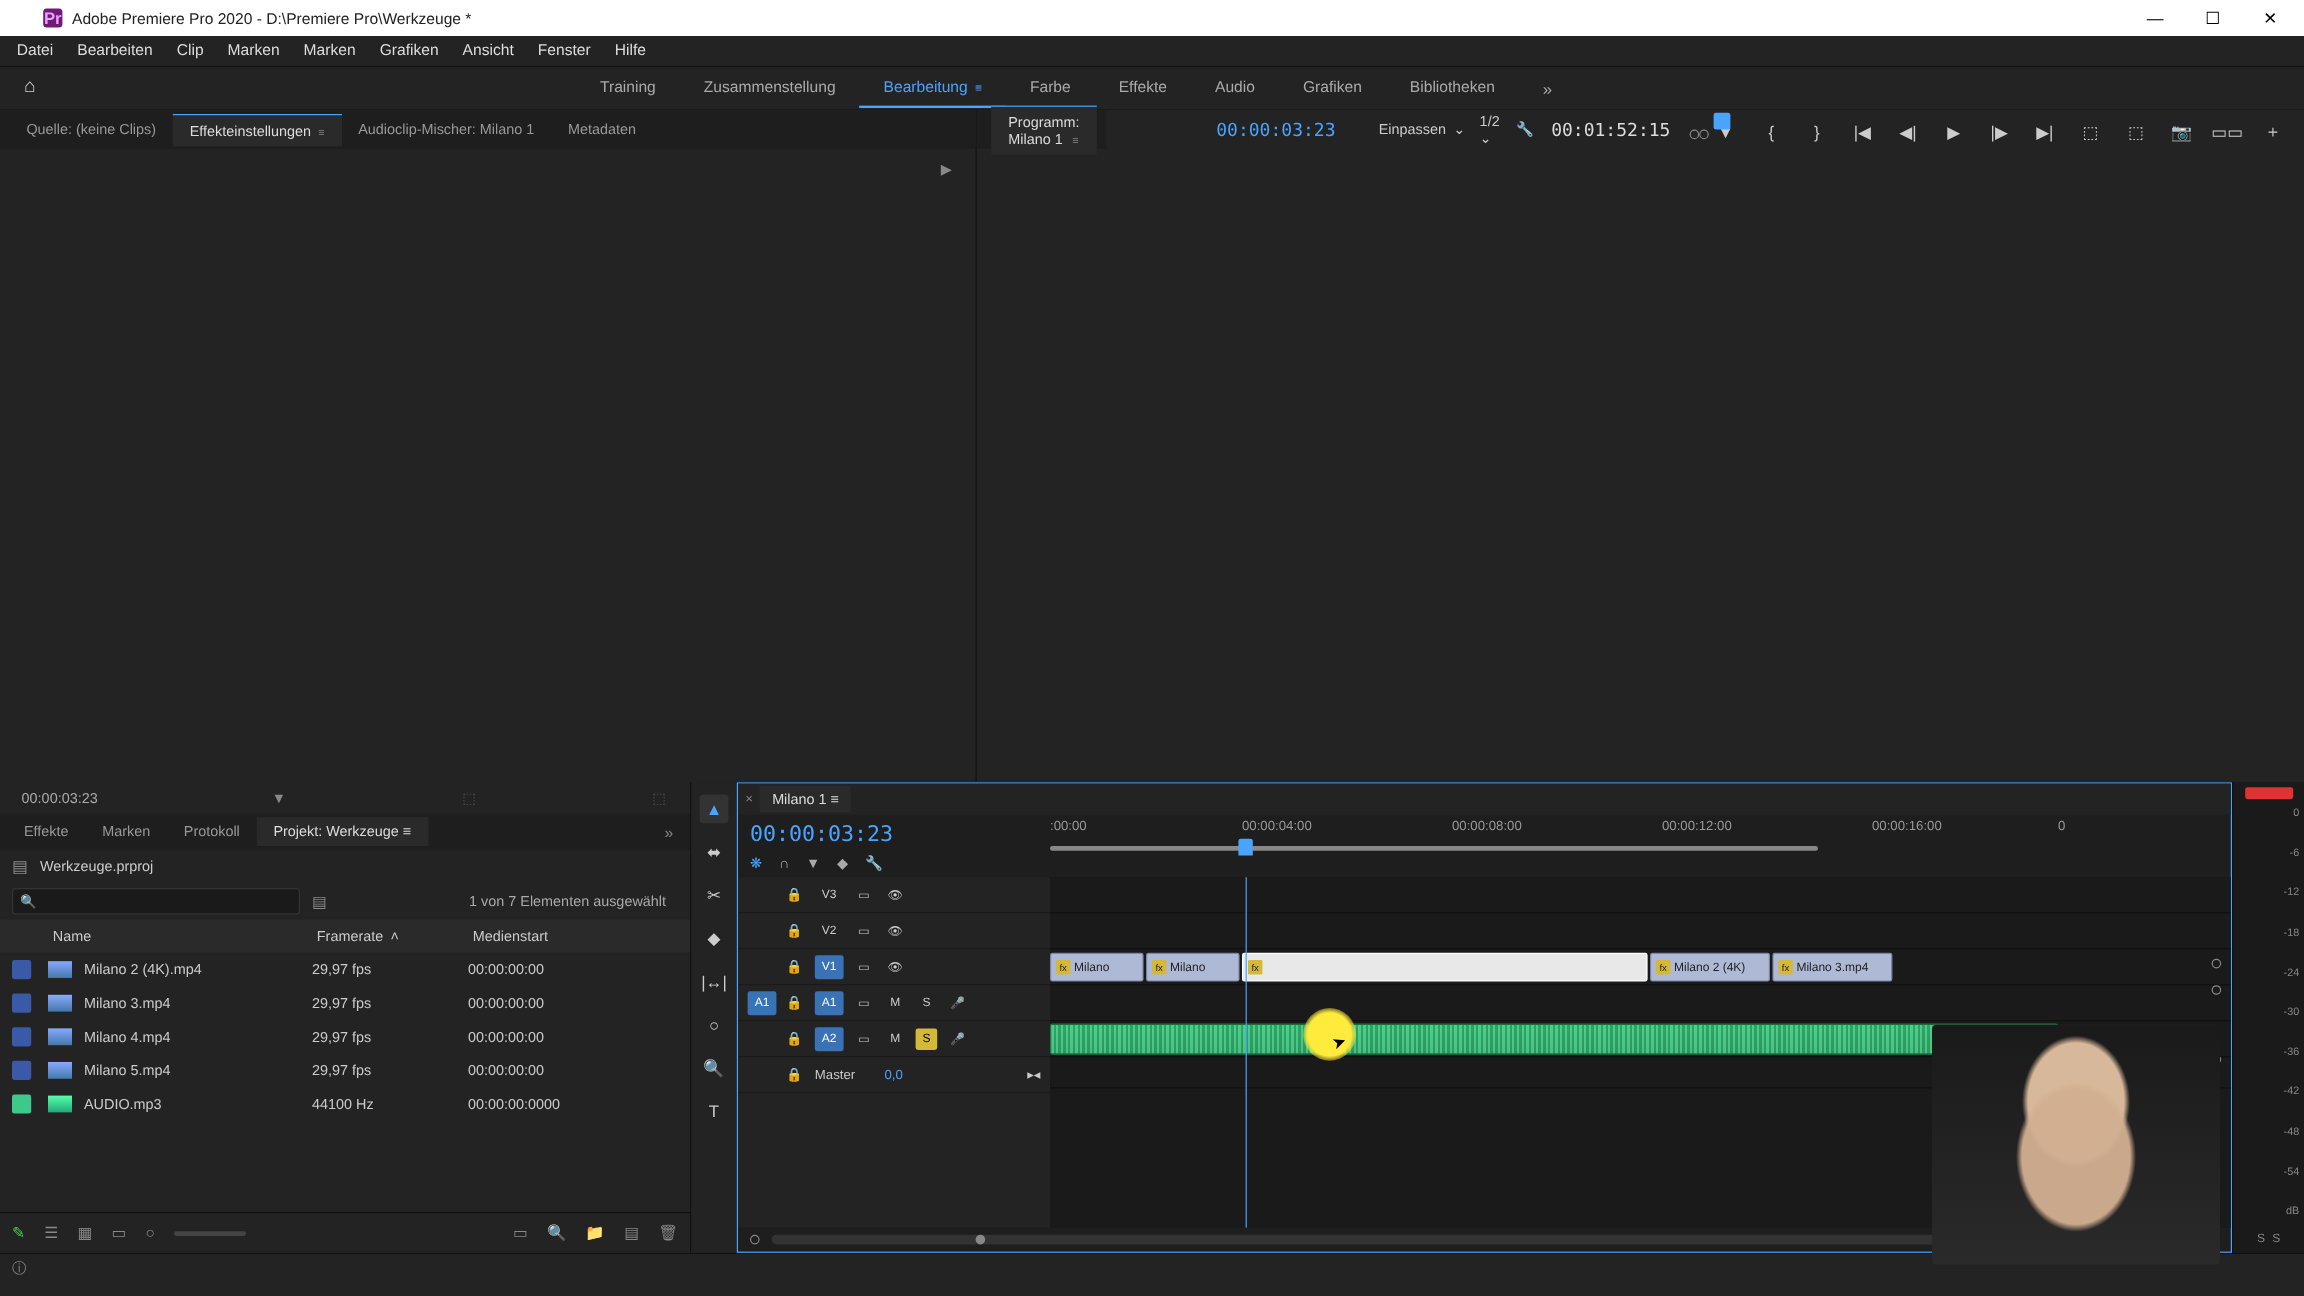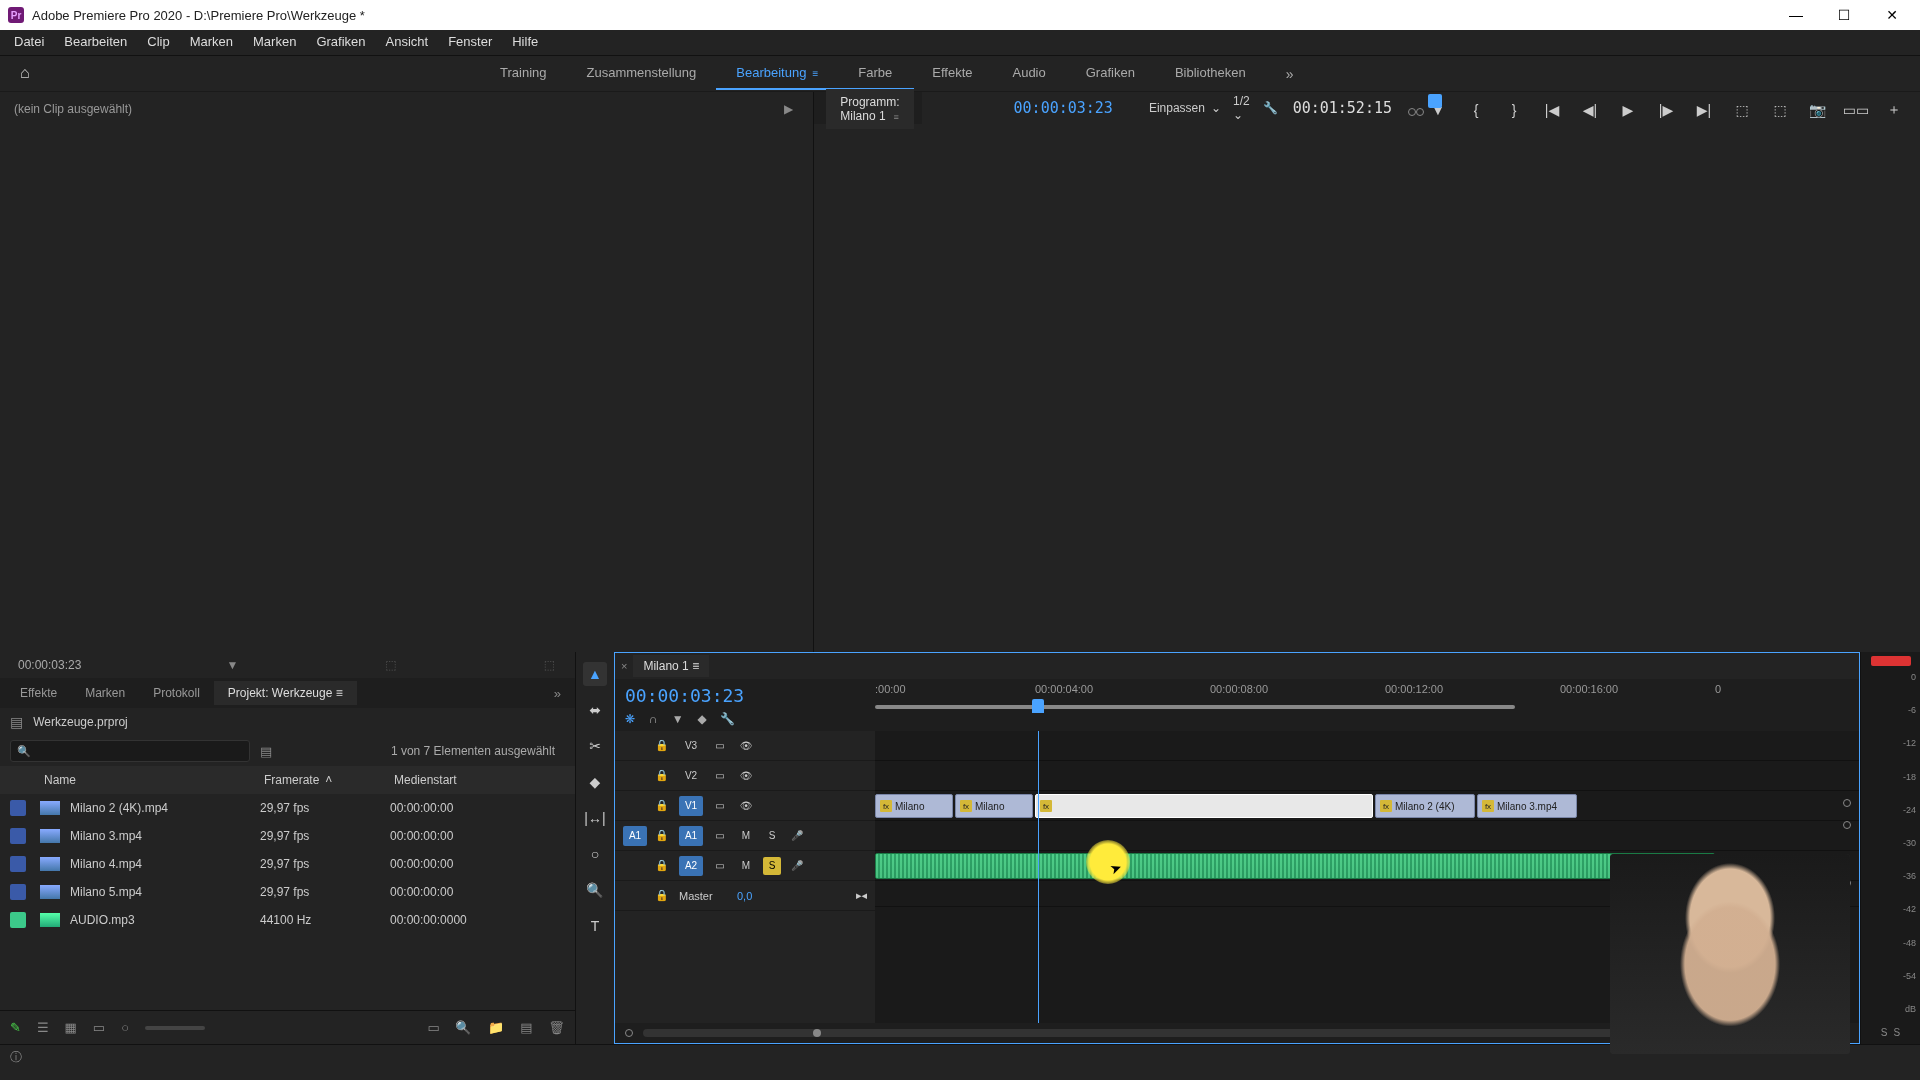--- a/index.html
+++ b/index.html
@@ -1,18 +1,18 @@
 <!DOCTYPE html>
 <html><head>
 <meta charset="utf-8">
 <style>
 * { margin:0; padding:0; box-sizing:border-box; font-family:'Segoe UI',Arial,sans-serif; user-select:none; }
 body { background:#232323; color:#ccc; width:1920px; height:1080px; overflow:hidden; position:relative; font-size:12px; }
 .titlebar { height:30px; background:#fff; display:flex; align-items:center; padding:0 8px; color:#000; }
-.titlebar .app-icon { width:16px; height:16px; background:#701a75; border-radius:3px; margin-right:8px; display:flex; align-items:center; justify-content:center; color:#e6a0ff; font-size:10px; font-weight:bold; }
+.titlebar .app-icon { width:16px; height:16px; background:#701a75; border-radius:3px; margin-right:8px; display:flex; align-items:center; justify-content:center; color:#e6a0ff; font-size:14px; font-weight:bold;margin-left:28px; }
 .titlebar .title-text { font-size:13px; color:#222; }
 .titlebar .win-controls { margin-left:auto; display:flex; gap:24px; padding-right:8px; }
 .titlebar .win-controls span { font-size:14px; cursor:pointer; width:24px; text-align:center; }
 .menubar { height:26px; background:#232323; display:flex; align-items:flex-start; padding:0 4px; border-bottom:1px solid #111; }
 .menubar span { padding:4px 10px; font-size:13px; color:#ddd; cursor:pointer; }
 .workspace-bar { height:36px; background:#232323; display:flex; align-items:center; padding-left:20px; border-bottom:1px solid #1a1a1a; }
 .workspace-bar .home-icon { width:20px; height:20px; color:#ccc; margin-right:40px; font-size:16px; }
 .workspace-bar .ws-tabs { display:flex; gap:0; margin-left:400px; }
 .workspace-bar .ws-tab { padding:8px 20px; font-size:13px; color:#aaa; cursor:pointer; }
 .workspace-bar .ws-tab.active { color:#4aa3ff; border-bottom:2px solid #4aa3ff; }
@@ -166,22 +166,27 @@
     <span class="ws-tab">Audio</span>
     <span class="ws-tab">Grafiken</span>
     <span class="ws-tab">Bibliotheken</span>
   </div>
   <span class="more-icon">»</span>
 </div>
 
 <div class="upper-panels">
 
   <div class="source-panel">
+    <div class="panel-tabs">
+      <span class="panel-tab">Quelle: (keine Clips)</span>
+      <span class="panel-tab active"><span>Effekteinstellungen</span><span class="menu-icon">≡</span></span>
+      <span class="panel-tab">Audioclip-Mischer: Milano 1</span>
+      <span class="panel-tab">Metadaten</span>
+    </div>
     <div class="effect-body">
-      <div class="no-clip">(kein Clip ausgewählt)</div>
       <span class="arrow-right">▶</span>
     </div>
   </div>
 
   <div class="program-panel">
     <div class="panel-tabs">
       <span class="panel-tab active"><span>Programm: Milano 1</span><span class="menu-icon">≡</span></span>
     </div>
     <div class="program-viewer">
       <div class="video-area"></div>

